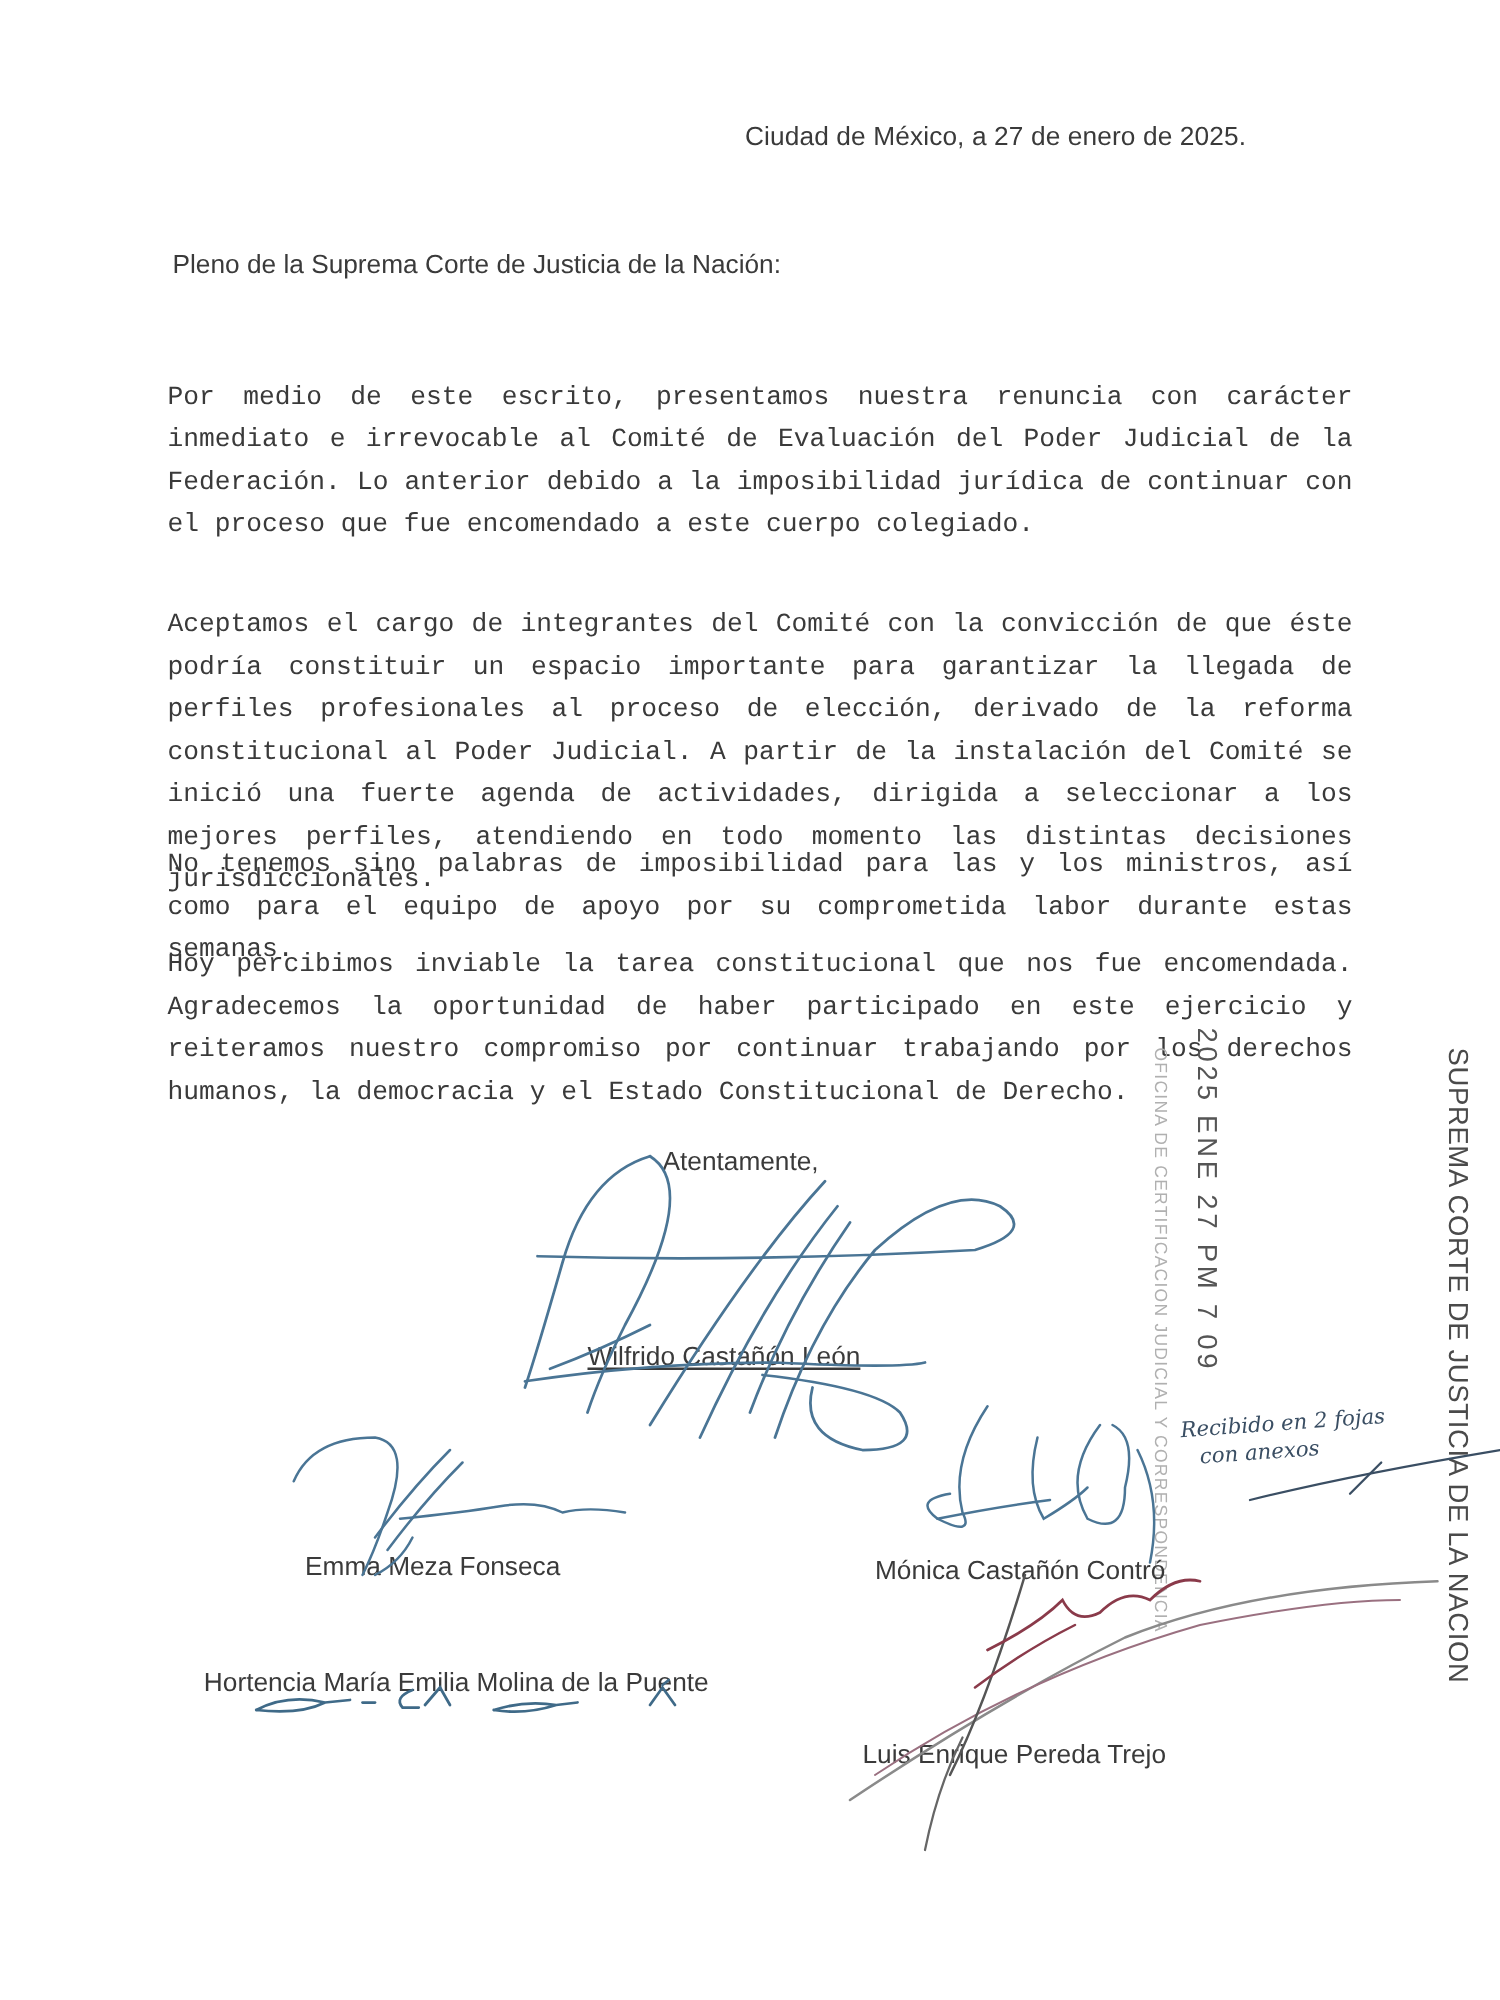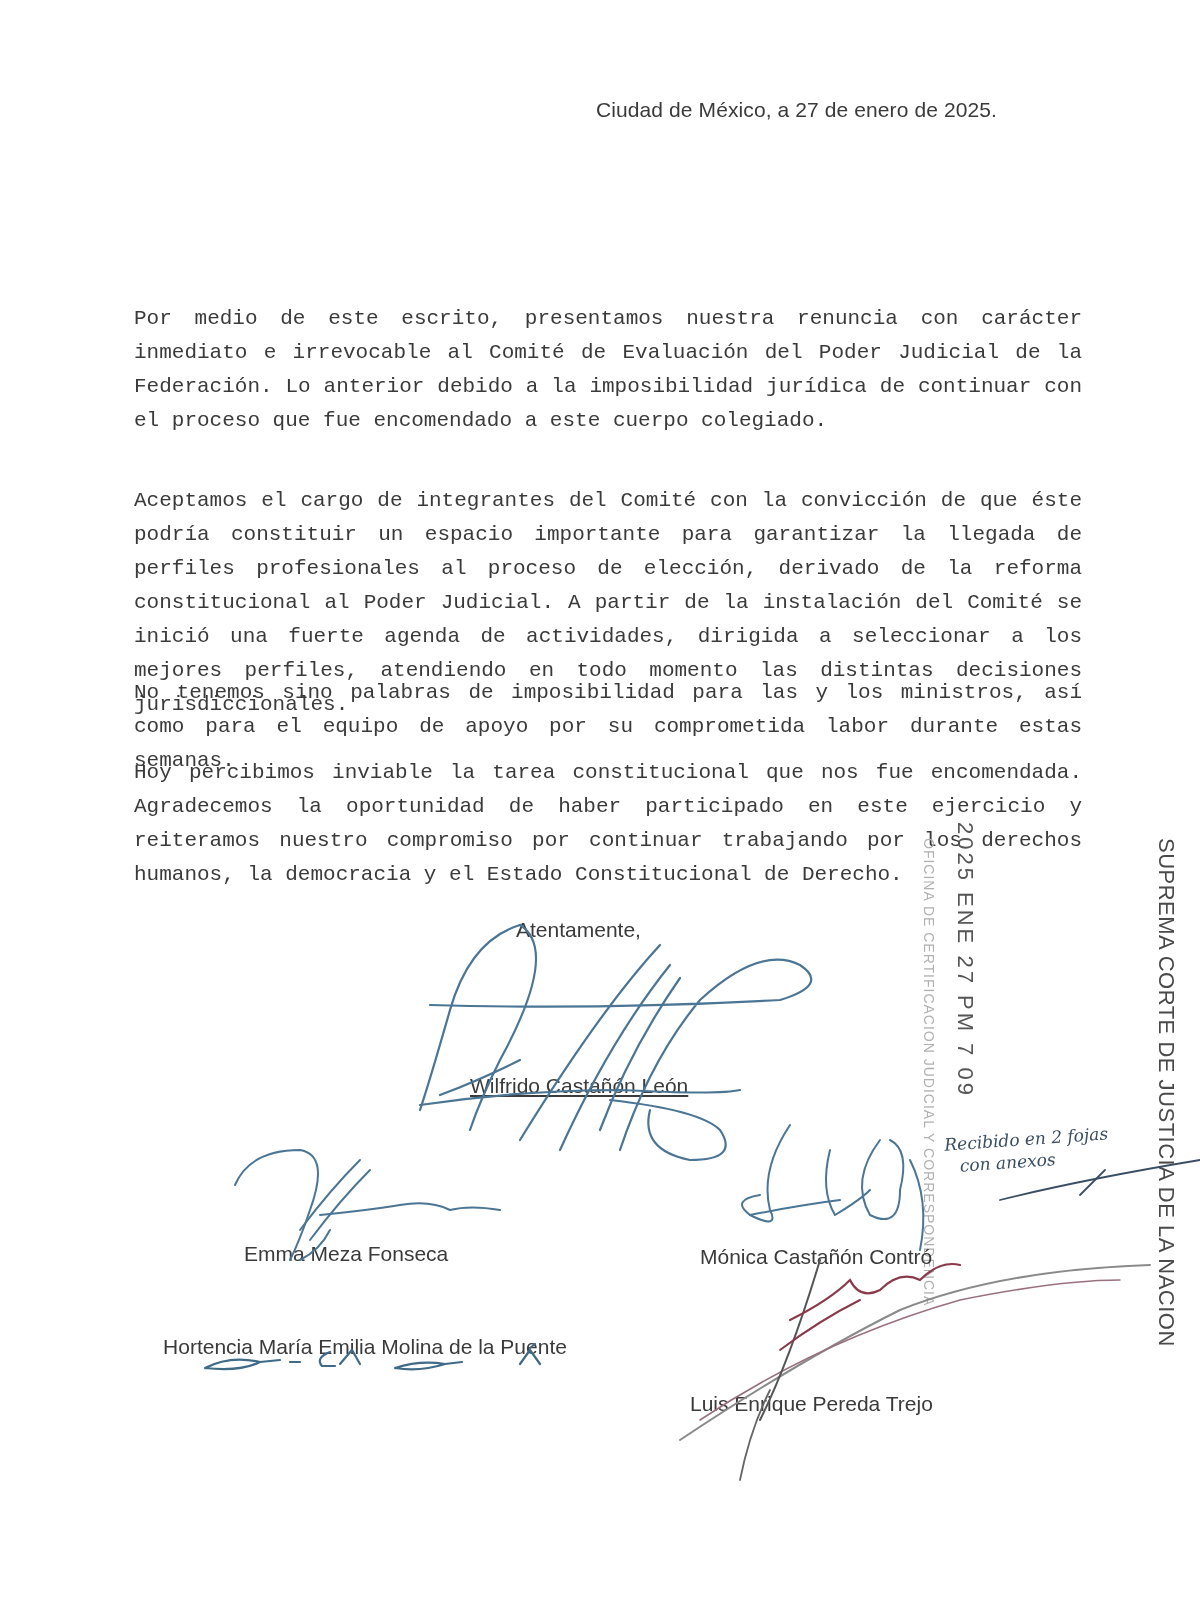--- a/index.html
+++ b/index.html
@@ -18,21 +18,21 @@
       position: absolute; left: 134px; width: 948px; font-size: 21px; line-height: 34px;
       text-align: justify; text-align-last: left;
       font-family: Liberation Mono, monospace;
       transform-origin: left top;
     }
     .p1 { top: 302px; }
     .p2 { top: 484px; }
     .p3 { top: 676px; }
     .p4 { top: 756px; }
     .closing {
-      position: absolute; left: 516px; top: 918px; font-size: 21px; text-align: center;
+      position: absolute; left: 530px; top: 918px; font-size: 21px; text-align: center;
     }
     .sig-name { position: absolute; font-size: 21px; text-align: center; }
     .n1 { left: 470px; top: 1074px; text-decoration: underline; }
     .n2 { left: 244px; top: 1242px; }
     .n3 { left: 700px; top: 1245px; }
     .n4 { left: 160px; top: 1332px; width: 410px; line-height: 30px; }
     .n5 { left: 690px; top: 1392px; }
     .stamp {
       position: absolute; writing-mode: vertical-rl; font-family: "Liberation Sans", sans-serif;
     }
@@ -43,20 +43,21 @@
       position: absolute; left: 945px; top: 1128px; font-family: "DejaVu Serif", serif; font-style: italic;
       font-size: 17px; color: #3a4e63; line-height: 22px; transform: rotate(-4deg);
     }
     svg.sigs { position: absolute; left: 0; top: 0; pointer-events: none; }
   </style>
 </head>
 <body>
 
 <div class="page">
   <div class="date-line">Ciudad de México, a 27 de enero de 2025.</div>
+  <div class="addressee">Pleno de la Suprema Corte de Justicia de la Nación:</div>
 
   <div class="body-text p1">Por medio de este escrito, presentamos nuestra renuncia con carácter inmediato e irrevocable al Comité de Evaluación del Poder Judicial de la Federación. Lo anterior debido a la imposibilidad jurídica de continuar con el proceso que fue encomendado a este cuerpo colegiado.</div>
   <div class="body-text p2">Aceptamos el cargo de integrantes del Comité con la convicción de que éste podría constituir un espacio importante para garantizar la llegada de perfiles profesionales al proceso de elección, derivado de la reforma constitucional al Poder Judicial. A partir de la instalación del Comité se inició una fuerte agenda de actividades, dirigida a seleccionar a los mejores perfiles, atendiendo en todo momento las distintas decisiones jurisdiccionales.</div>
   <div class="body-text p3">No tenemos sino palabras de imposibilidad para las y los ministros, así como para el equipo de apoyo por su comprometida labor durante estas semanas.</div>
   <div class="body-text p4">Hoy percibimos inviable la tarea constitucional que nos fue encomendada. Agradecemos la oportunidad de haber participado en este ejercicio y reiteramos nuestro compromiso por continuar trabajando por los derechos humanos, la democracia y el Estado Constitucional de Derecho.</div>
 
   <div class="closing">Atentamente,</div>
 
   <div class="stamp stamp-main">SUPREMA CORTE DE JUSTICIA DE LA NACION</div>
   <div class="stamp stamp-date">2025 ENE 27 PM 7 09</div>

